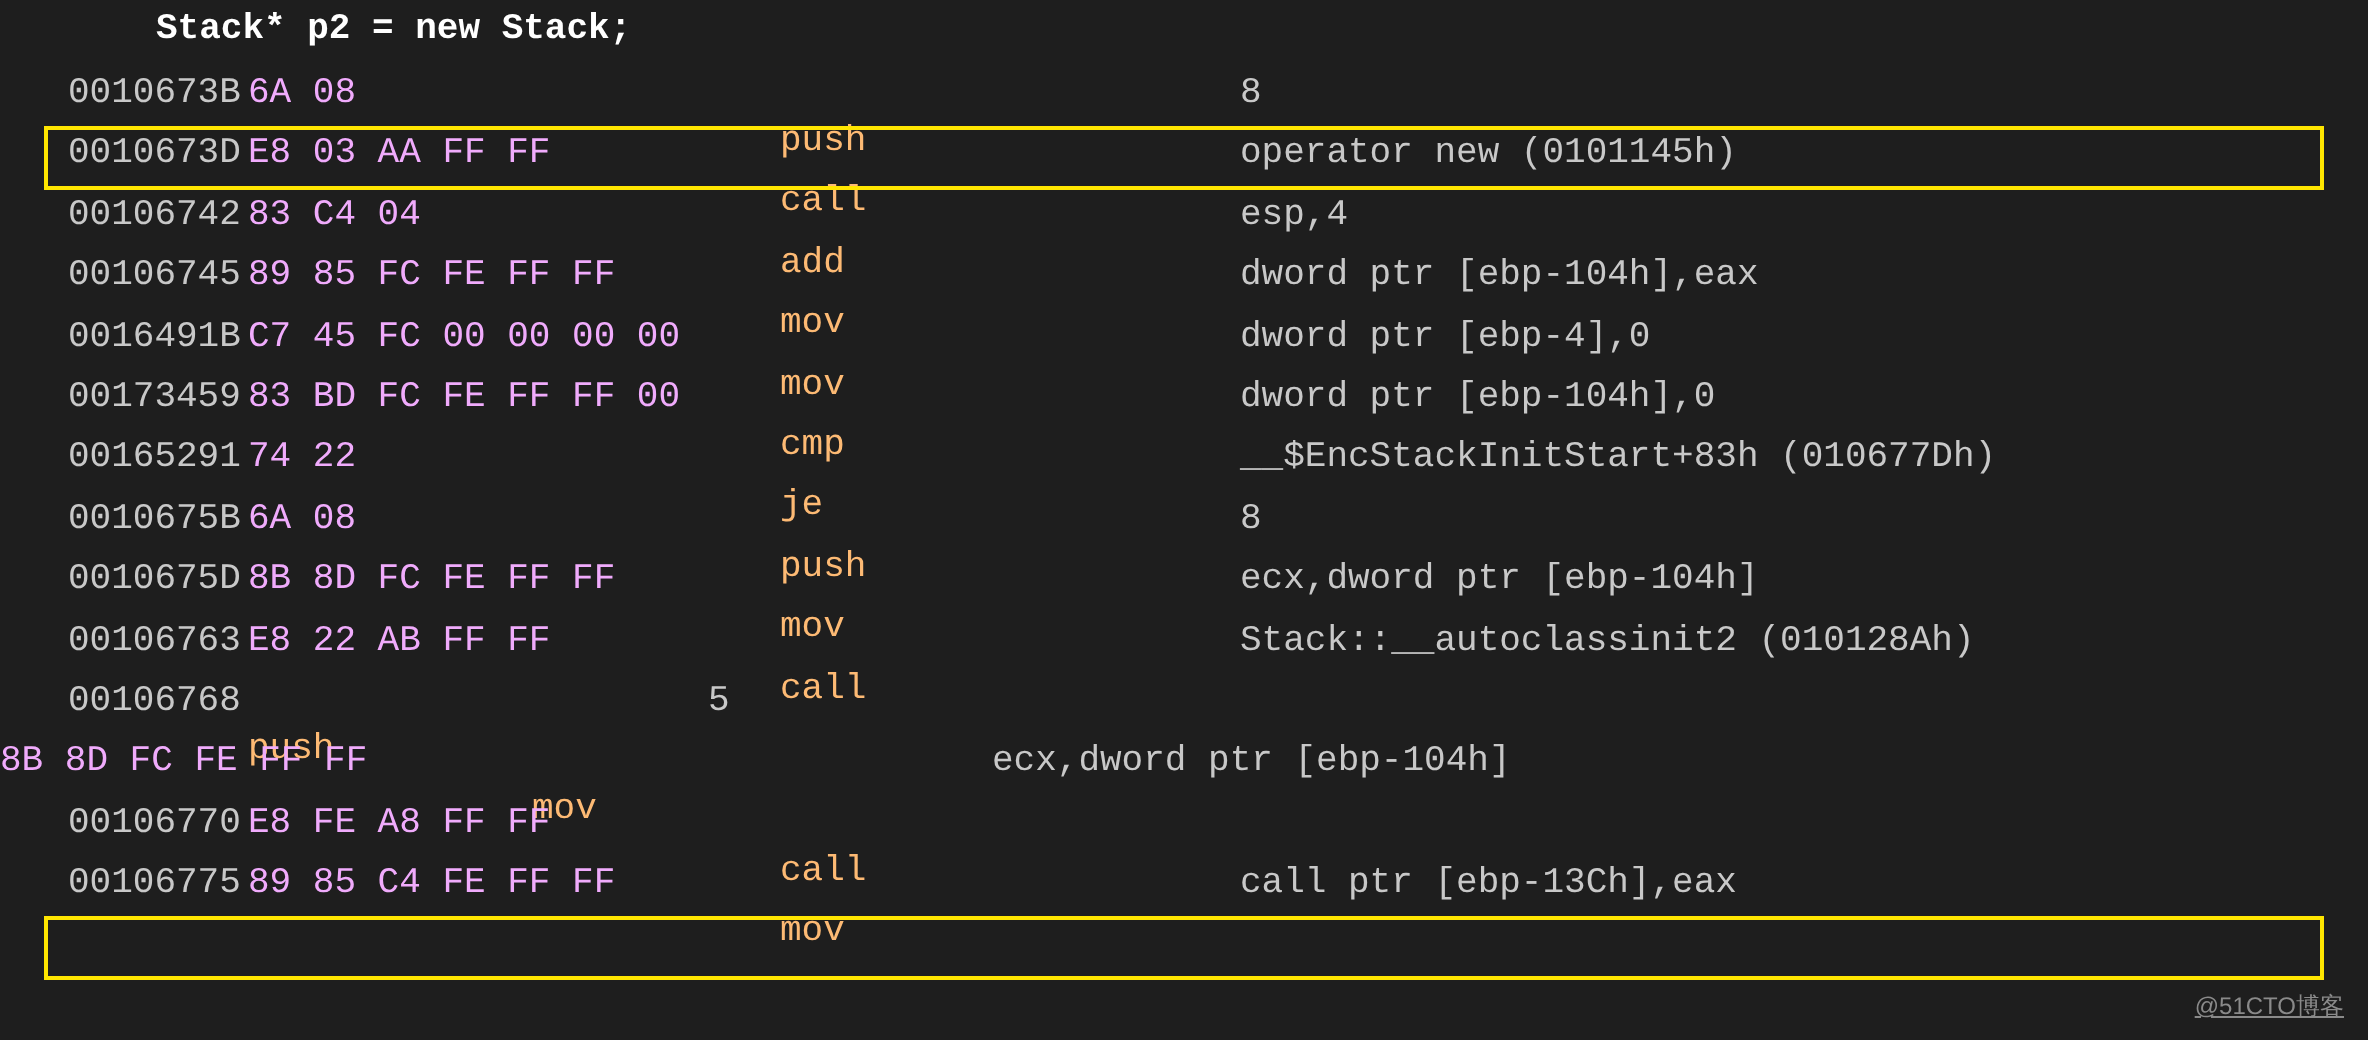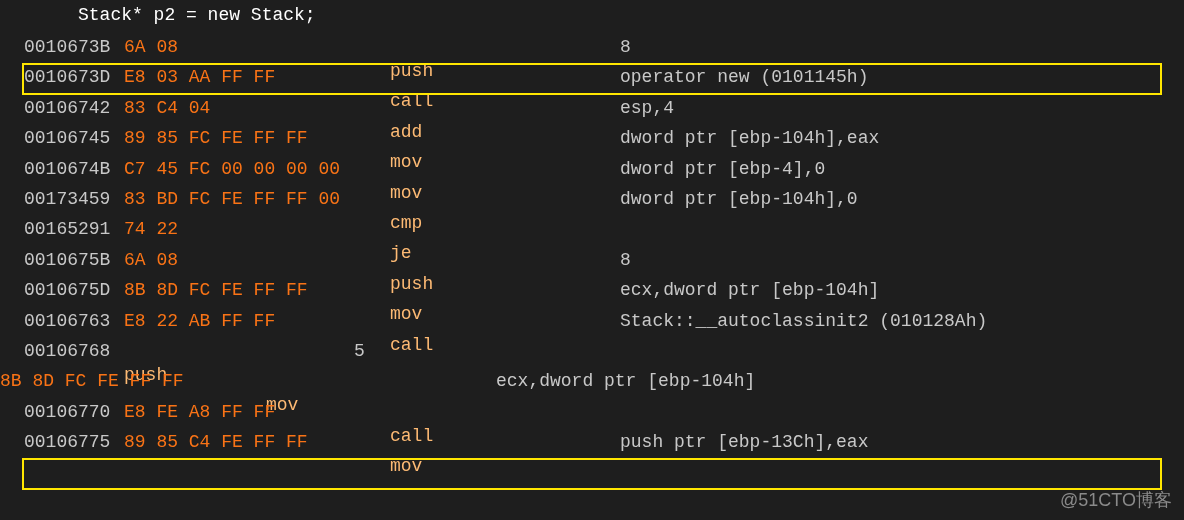--- a/index.html
+++ b/index.html
@@ -12,69 +12,71 @@
       height: 520px;
       overflow: hidden;
       position: relative;
     }
     .src-line {
       color: #ffffff;
       padding-left: 78px;
       height: 30px;
       line-height: 30px;
       white-space: pre;
+      font-weight: bold;
     }
     .rows { padding-top: 2px; }
     .row {
       display: flex;
       height: 30.4px;
       line-height: 30.4px;
       white-space: pre;
     }
-    .addr { width: 124px; padding-left: 24px; color: #c8c8c8; }
-    .bytes { width: 266px; color: #f97316; }
+    .addr { width: 124px; padding-left: 34px; color: #c8c8c8; }
+    .bytes { width: 266px; color: #f0abfc; }
     .mnemonic { width: 230px; color: #fdba74; margin-top: 24px; }
     .operands { flex: 1; color: #c8c8c8; }
     .hl-box {
       position: absolute;
       left: 22px;
       right: 22px;
       border: 2px solid #ffe600;
       pointer-events: none;
       height: 32px;
     }
     .hl1 { top: 63px; }
     .hl2 { top: 458px; }
     .watermark {
       position: absolute;
       right: 12px;
       bottom: 8px;
       color: #8a8a8a;
-      font-size: 18px;
+      font-size: 12px;
       font-family: Arial, sans-serif;
+      text-decoration: underline;
     }
   </style>
 </head>
 <body>
 
 <div class="src-line">Stack* p2 = new Stack;</div>
 
 <div class="rows">
     <div class="row"><span class="addr">0010673B</span><span class="bytes">6A 08</span><span class="mnemonic">push</span><span class="operands">8</span></div>
     <div class="row"><span class="addr">0010673D</span><span class="bytes">E8 03 AA FF FF</span><span class="mnemonic">call</span><span class="operands">operator new (0101145h)</span></div>
     <div class="row"><span class="addr">00106742</span><span class="bytes">83 C4 04</span><span class="mnemonic">add</span><span class="operands">esp,4</span></div>
     <div class="row"><span class="addr">00106745</span><span class="bytes">89 85 FC FE FF FF</span><span class="mnemonic">mov</span><span class="operands">dword ptr [ebp-104h],eax</span></div>
-    <div class="row"><span class="addr">0010674B</span><span class="bytes">C7 45 FC 00 00 00 00</span><span class="mnemonic">mov</span><span class="operands">dword ptr [ebp-4],0</span></div>
+    <div class="row"><span class="addr">0016491B</span><span class="bytes">C7 45 FC 00 00 00 00</span><span class="mnemonic">mov</span><span class="operands">dword ptr [ebp-4],0</span></div>
     <div class="row"><span class="addr">00173459</span><span class="bytes">83 BD FC FE FF FF 00</span><span class="mnemonic">cmp</span><span class="operands">dword ptr [ebp-104h],0</span></div>
-    <div class="row"><span class="addr">00165291</span><span class="bytes">74 22</span><span class="mnemonic">je</span></div>
+    <div class="row"><span class="addr">00165291</span><span class="bytes">74 22</span><span class="mnemonic">je</span><span class="operands">__$EncStackInitStart+83h (010677Dh)</span></div>
     <div class="row"><span class="addr">0010675B</span><span class="bytes">6A 08</span><span class="mnemonic">push</span><span class="operands">8</span></div>
     <div class="row"><span class="addr">0010675D</span><span class="bytes">8B 8D FC FE FF FF</span><span class="mnemonic">mov</span><span class="operands">ecx,dword ptr [ebp-104h]</span></div>
     <div class="row"><span class="addr">00106763</span><span class="bytes">E8 22 AB FF FF</span><span class="mnemonic">call</span><span class="operands">Stack::__autoclassinit2 (010128Ah)</span></div>
     <div class="row"><span class="addr">00106768</span><span class="mnemonic">push</span><span class="operands">5</span></div>
     <div class="row"><span class="bytes">8B 8D FC FE FF FF</span><span class="mnemonic">mov</span><span class="operands">ecx,dword ptr [ebp-104h]</span></div>
     <div class="row"><span class="addr">00106770</span><span class="bytes">E8 FE A8 FF FF</span><span class="mnemonic">call</span></div>
-    <div class="row"><span class="addr">00106775</span><span class="bytes">89 85 C4 FE FF FF</span><span class="mnemonic">mov</span><span class="operands">push ptr [ebp-13Ch],eax</span></div>
+    <div class="row"><span class="addr">00106775</span><span class="bytes">89 85 C4 FE FF FF</span><span class="mnemonic">mov</span><span class="operands">call ptr [ebp-13Ch],eax</span></div>
   </div>
 
 <div class="hl-box hl1"></div>
 <div class="hl-box hl2"></div>
 
 <div class="watermark">@51CTO博客</div>
 
 </body></html>

